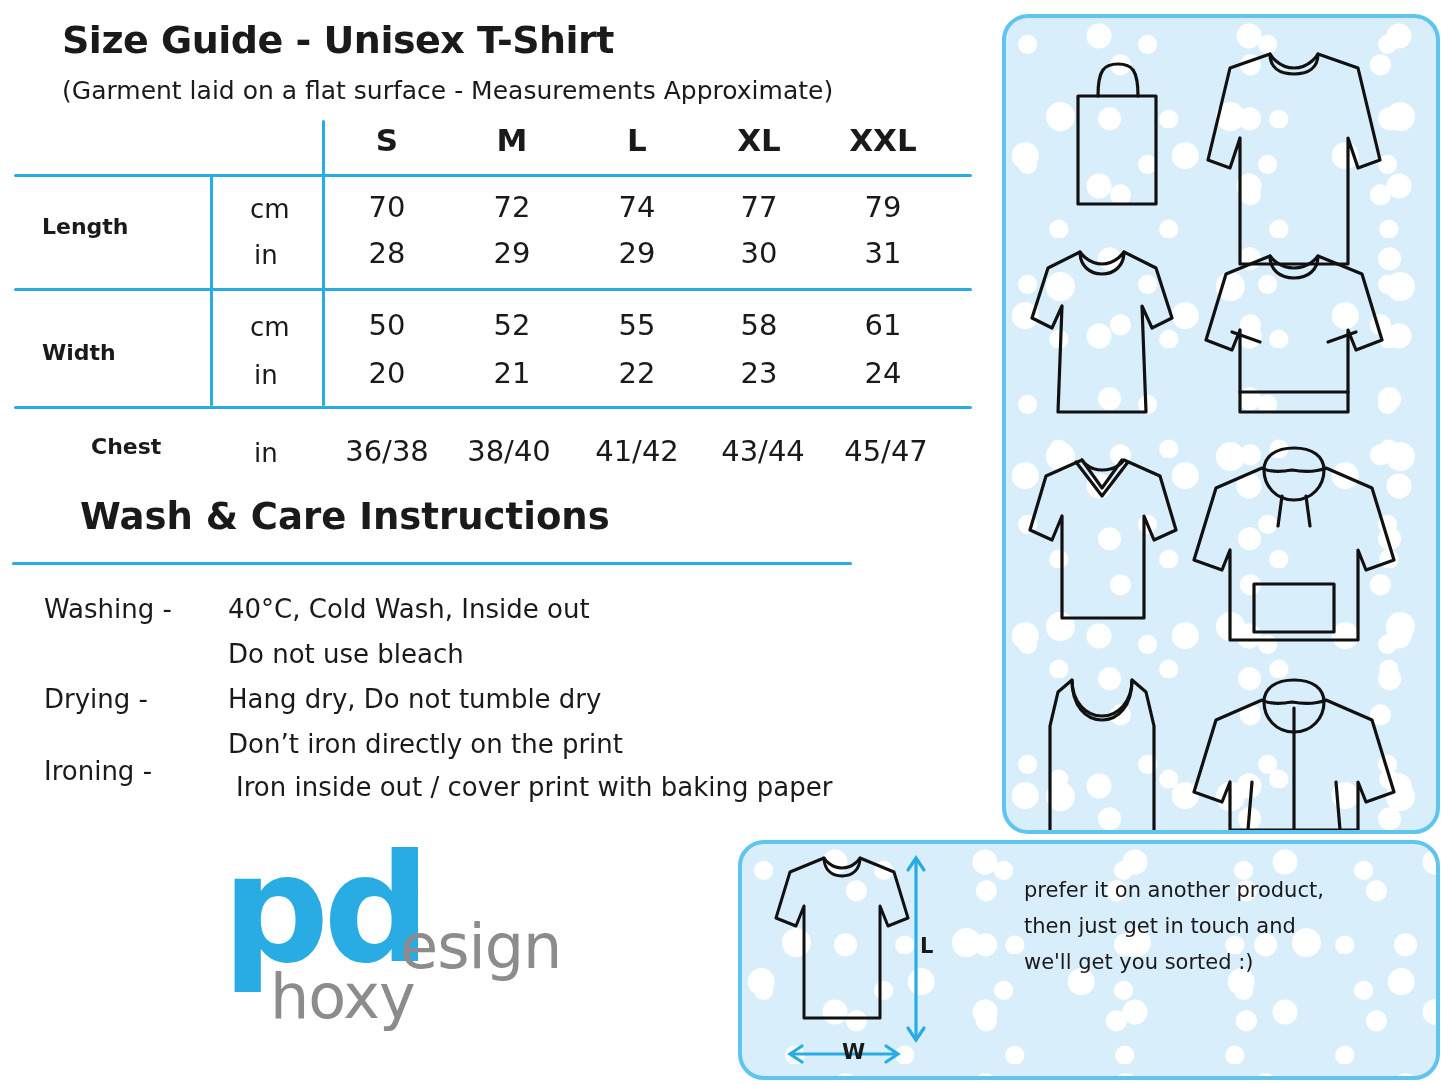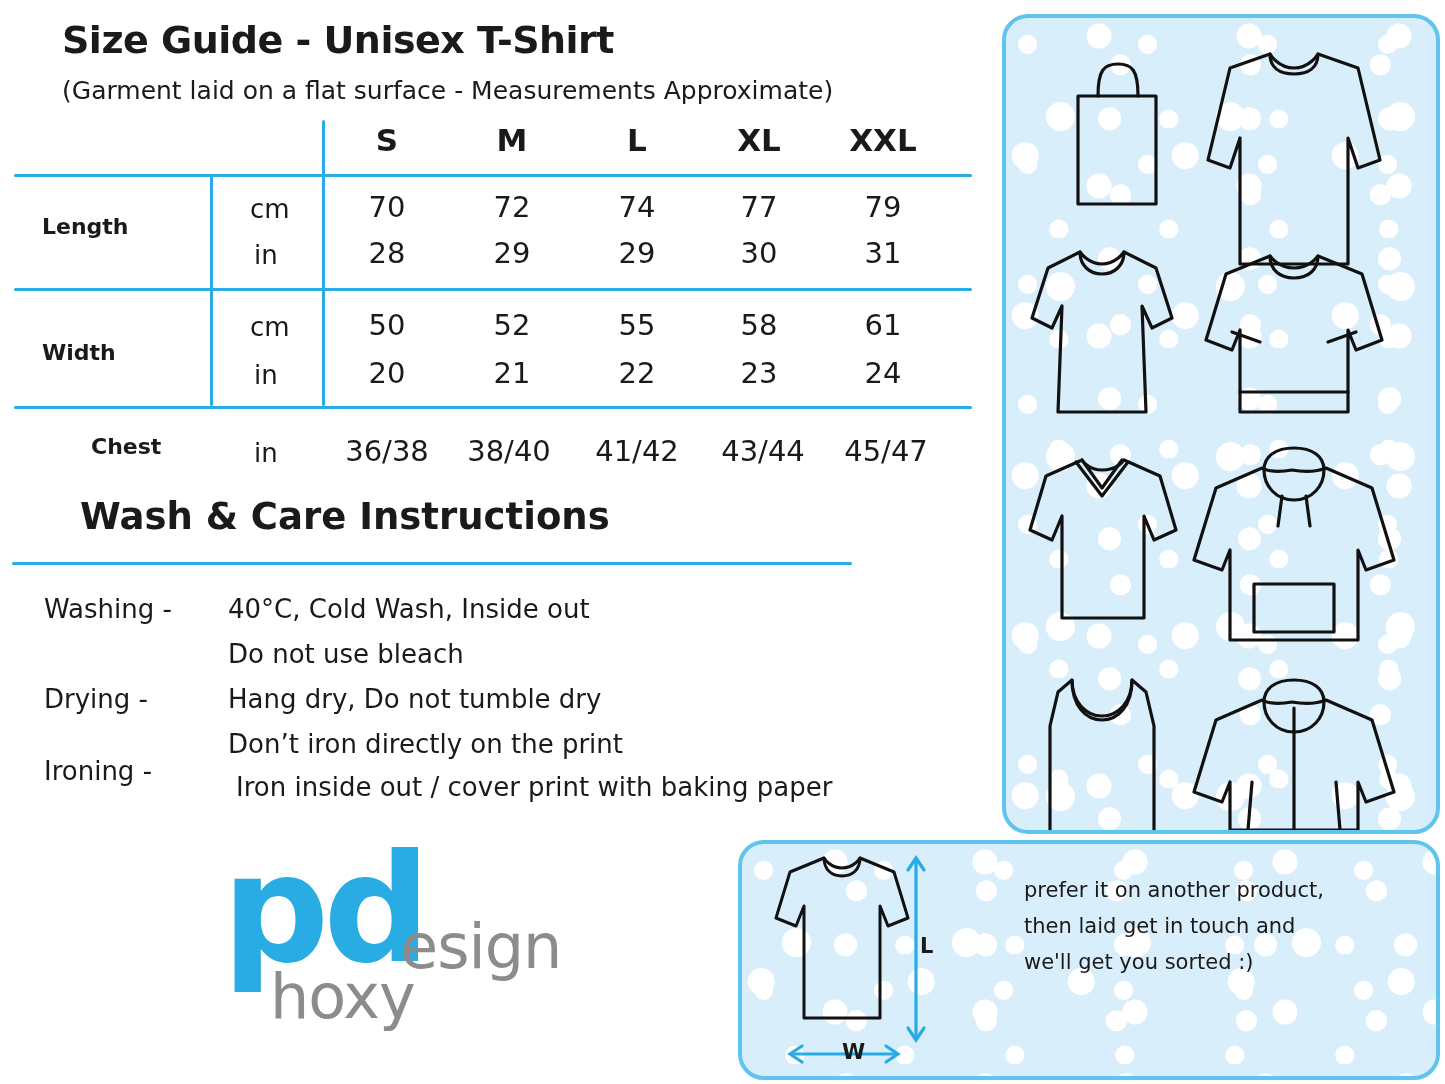--- a/index.html
+++ b/index.html
@@ -351,16 +351,16 @@
       <line x1="46" y1="208" x2="146" y2="208"></line>
       <polyline points="54,200 42,208 54,216"></polyline>
       <polyline points="138,200 150,208 138,216"></polyline>
     </g>
   </svg>
   <div class="dim-label" style="left:178px; top:90px;">L</div>
   <div class="dim-label" style="left:100px; top:196px;">W</div>
 
   <div class="promo-text">
     <span class="promo-line">prefer it on another product,</span>
-    <span class="promo-line">then laid get in touch and</span>
+    <span class="promo-line">then just get in touch and</span>
     <span class="promo-line">we'll get you sorted :)</span>
   </div>
 </div>
 
 </body></html>

